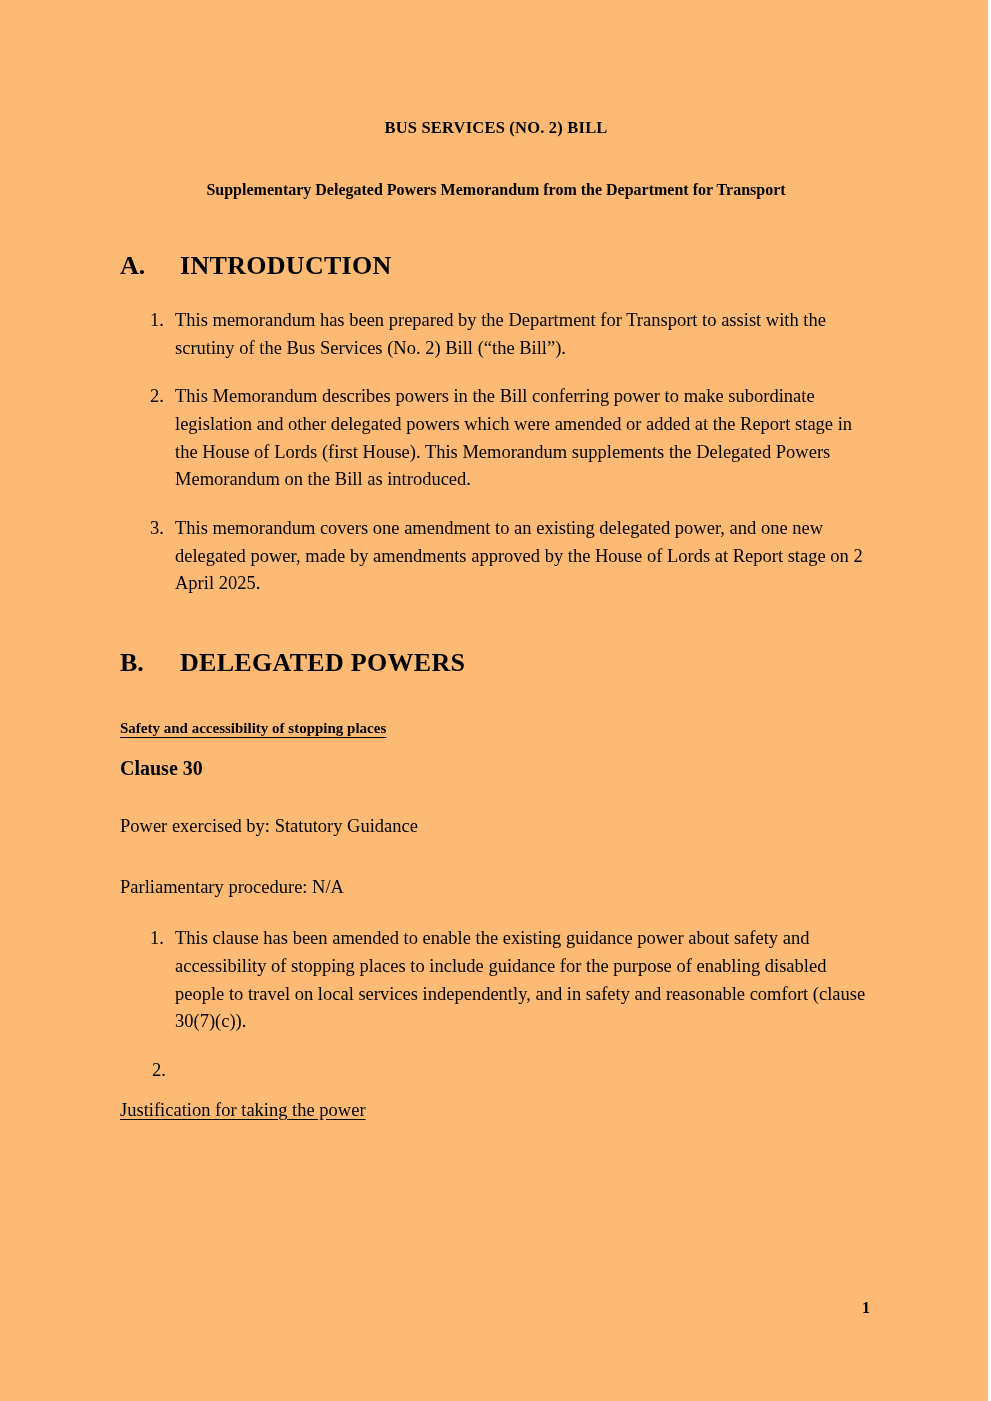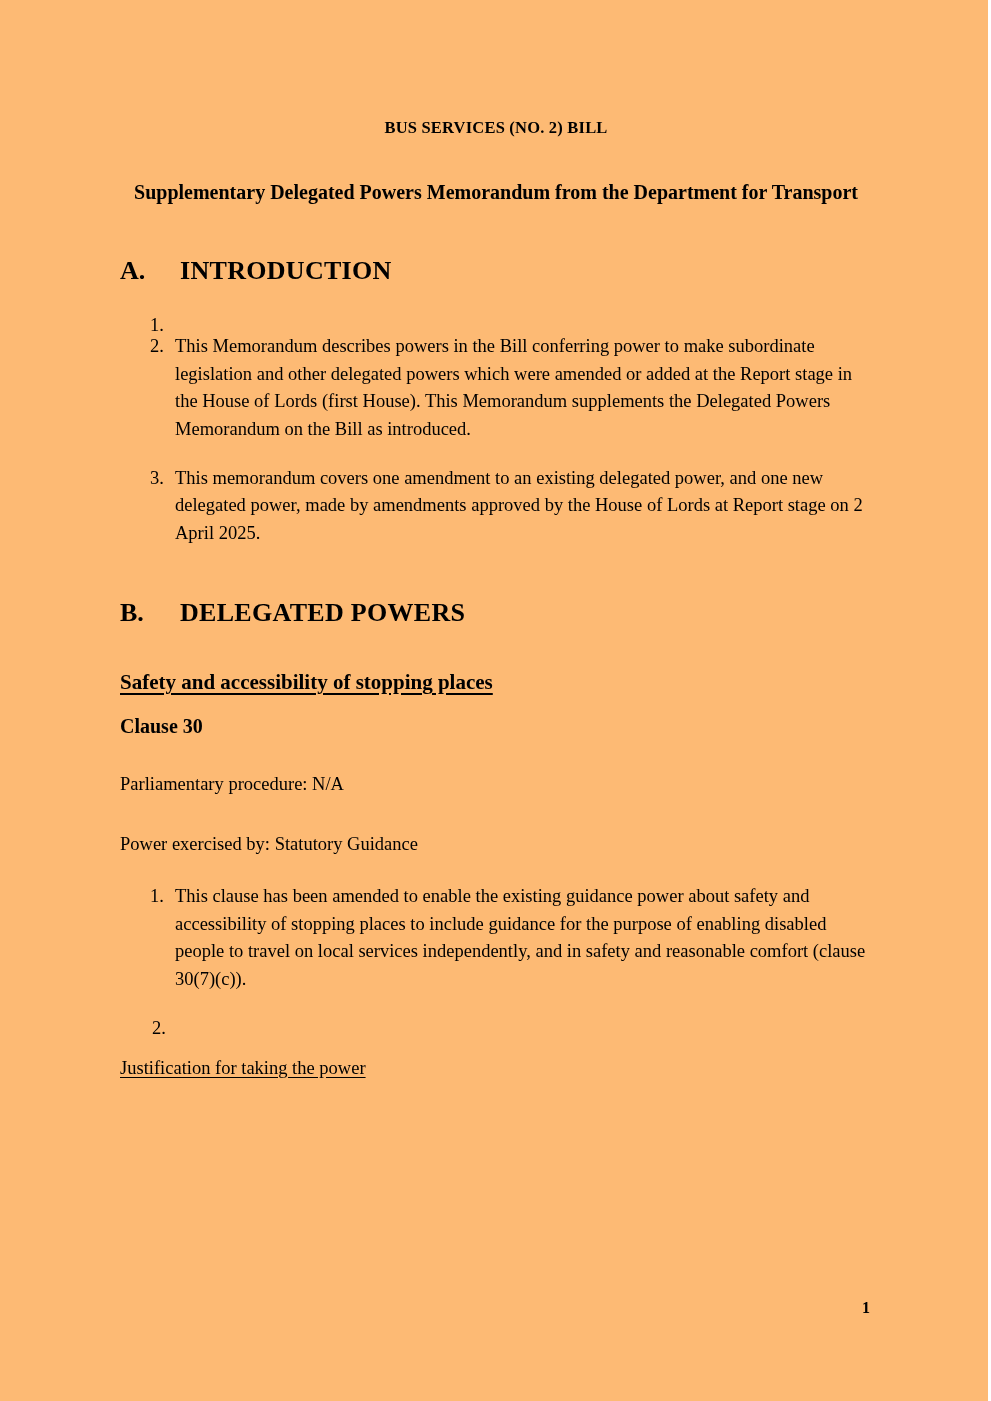--- a/index.html
+++ b/index.html
@@ -31,21 +31,21 @@
     text-align: center;
     font-weight: bold;
     font-size: 16.5px;
     letter-spacing: 0.2px;
     margin: 0;
     padding-top: 118px;
   }
   .doc-subtitle {
     text-align: center;
     font-weight: bold;
-    font-size: 20px;
+    font-size: 16px;
     margin: 0;
     padding-top: 43px;
   }
 
   
   .section-heading {
     display: flex;
     align-items: baseline;
     font-weight: bold;
     font-size: 26px;
@@ -57,21 +57,21 @@
   }
   .section-heading .sec-title {
     letter-spacing: 0.3px;
   }
   #heading-a { padding-top: 52px; }
   #heading-b { padding-top: 50px; }
 
   
   .sub-heading-underlined {
     font-weight: bold;
-    font-size: 21px;
+    font-size: 15px;
     text-decoration: underline;
     text-underline-offset: 4px;
     margin: 0;
     padding-top: 42px;
   }
   .clause-label {
     font-weight: bold;
     font-size: 20px;
     margin: 0;
     padding-top: 20px;
@@ -141,20 +141,21 @@
     <h2 class="doc-subtitle">Supplementary Delegated Powers Memorandum from the Department for Transport</h2>
 
     <h2 class="section-heading" id="heading-a">
       <span class="sec-letter">A.</span>
       <span class="sec-title">INTRODUCTION</span>
     </h2>
 
     <ol class="num-list first">
       <li>
         <span class="marker">1.</span>
+        <span>This memorandum has been prepared by the Department for Transport to assist with the scrutiny of the Bus Services (No. 2) Bill (“the Bill”).</span>
       </li>
       <li>
         <span class="marker">2.</span>
         <span>This Memorandum describes powers in the Bill conferring power to make subordinate legislation and other delegated powers which were amended or added at the Report stage in the House of Lords (first House). This Memorandum supplements the Delegated Powers Memorandum on the Bill as introduced.</span>
       </li>
       <li>
         <span class="marker">3.</span>
         <span>This memorandum covers one amendment to an existing delegated power, and one new delegated power, made by amendments approved by the House of Lords at Report stage on 2 April 2025.</span>
       </li>
     </ol>
@@ -162,23 +163,23 @@
     <h2 class="section-heading" id="heading-b">
       <span class="sec-letter">B.</span>
       <span class="sec-title">DELEGATED POWERS</span>
     </h2>
 
     <h3 class="sub-heading-underlined">Safety and accessibility of stopping places</h3>
 
     <p class="clause-label">Clause 30</p>
 
 
+    <p class="para">Power exercised by: Statutory Guidance</p>
+
     <p class="para">Parliamentary procedure: N/A</p>
-
-    <p class="para">Power exercised by: Statutory Guidance</p>
 
 
     <ol class="num-list second">
       <li>
         <span class="marker">1.</span>
         <span>This clause has been amended to enable the existing guidance power about safety and accessibility of stopping places to include guidance for the purpose of enabling disabled people to travel on local services independently, and in safety and reasonable comfort (clause 30(7)(c)).</span>
       </li>
       <li class="deep-indent">
         <span class="marker">2.</span>
       </li>

